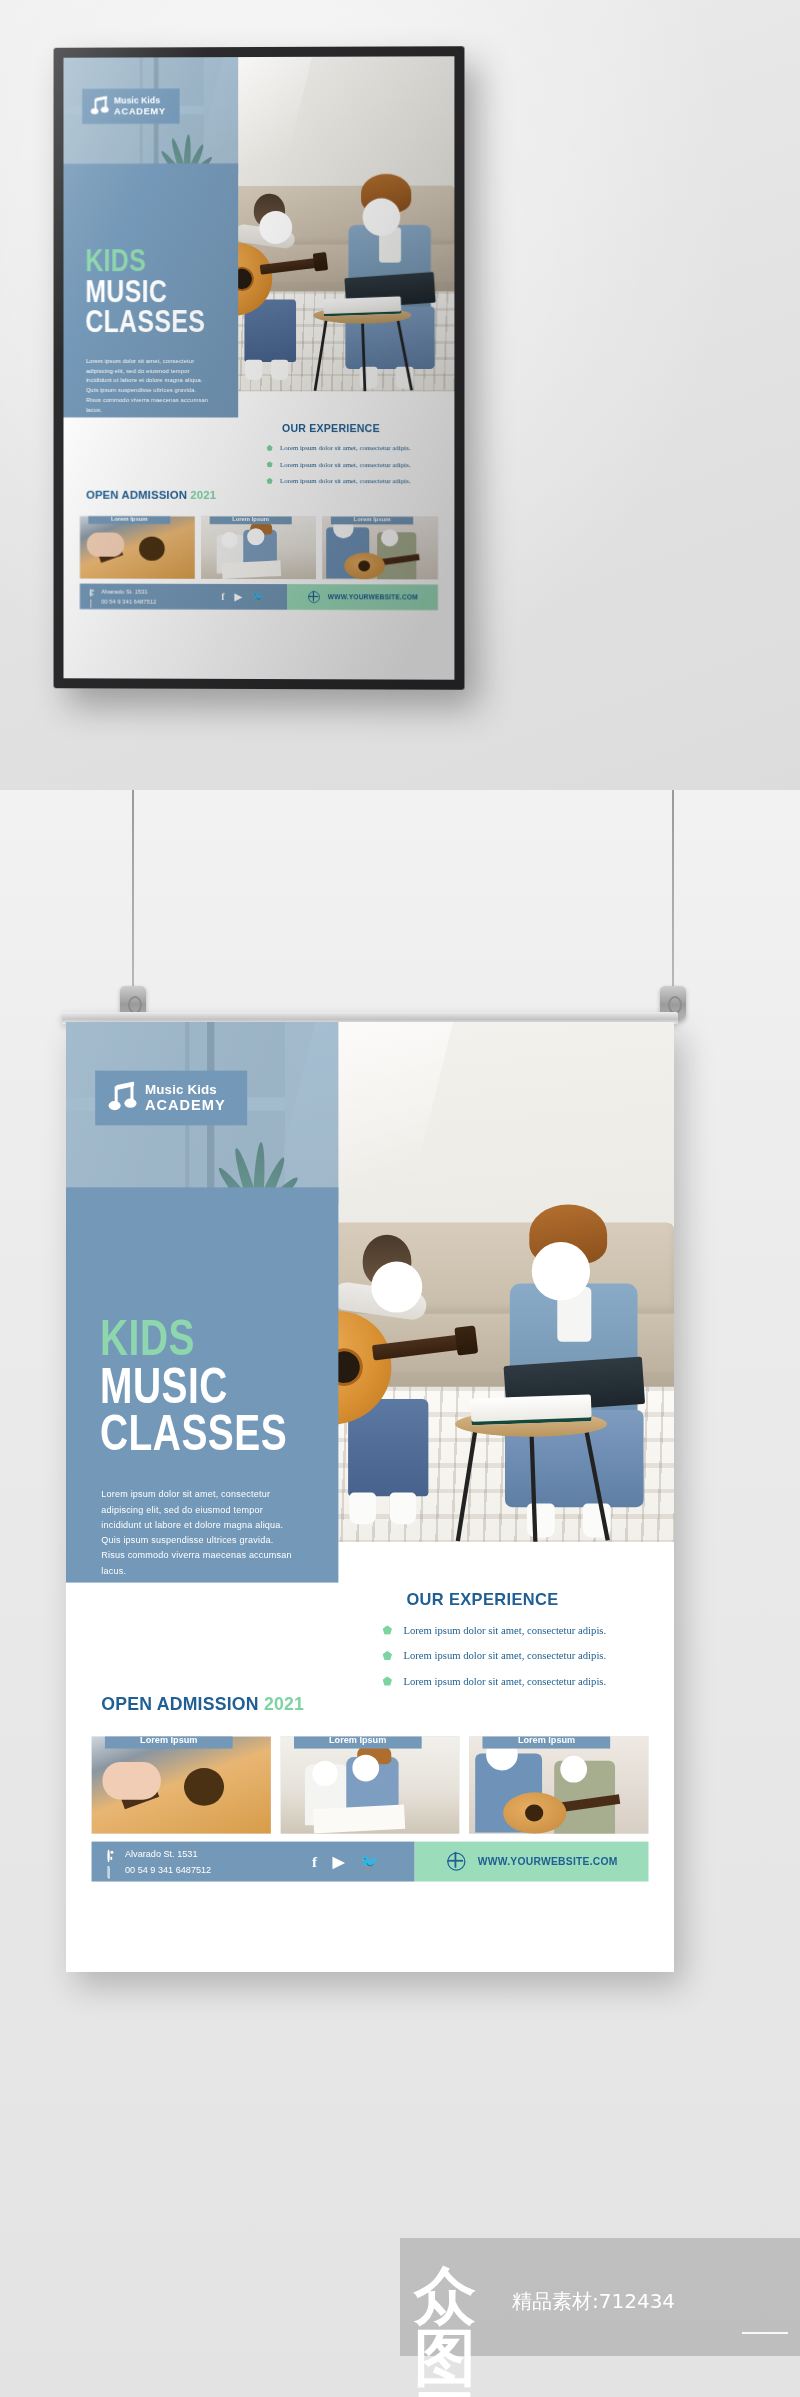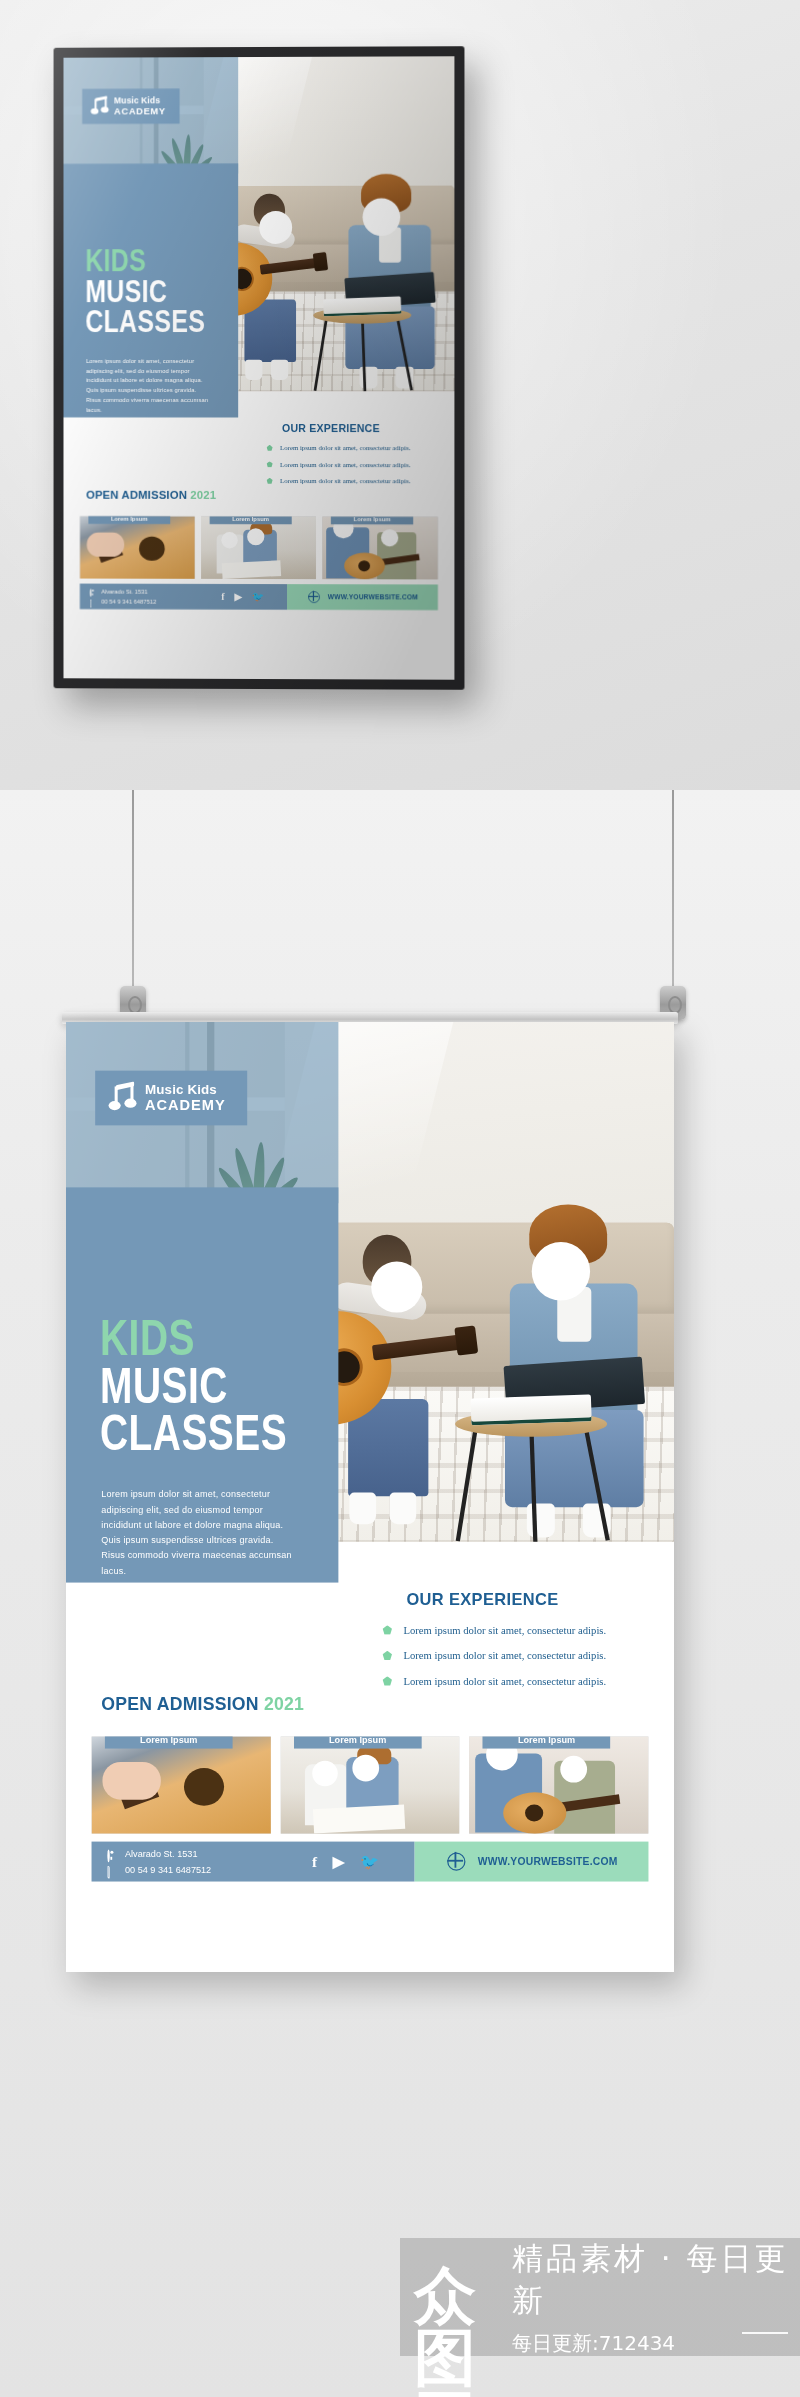--- a/index.html
+++ b/index.html
@@ -600,19 +600,18 @@
 
       </div>
     </div>
   </div>
 
   <div class="wm">
     <span class="zlogo">
       <span class="mk">众图网</span>
     </span>
     <span class="wtext">
-      <div class="wl1">精品素材 · 每日更新</div>
-      <div class="wl2">每日更新:712434</div>
+      <div class="wl2">精品素材:712434</div>
     </span>
     <span class="wline"></span>
   </div>
 
 </div>
 
 </body></html>

